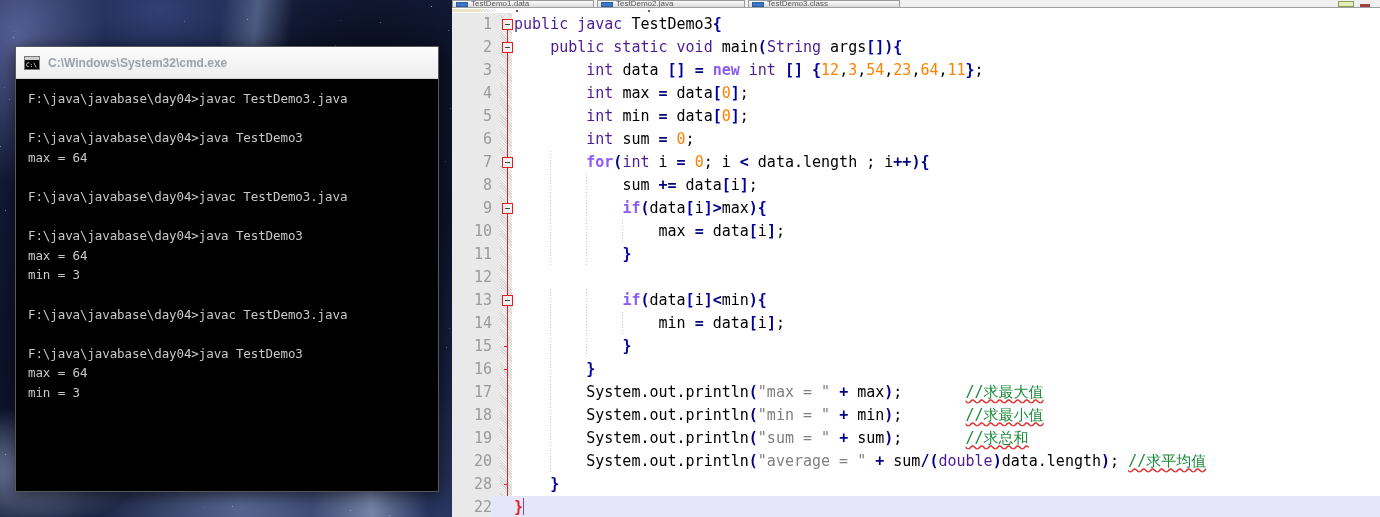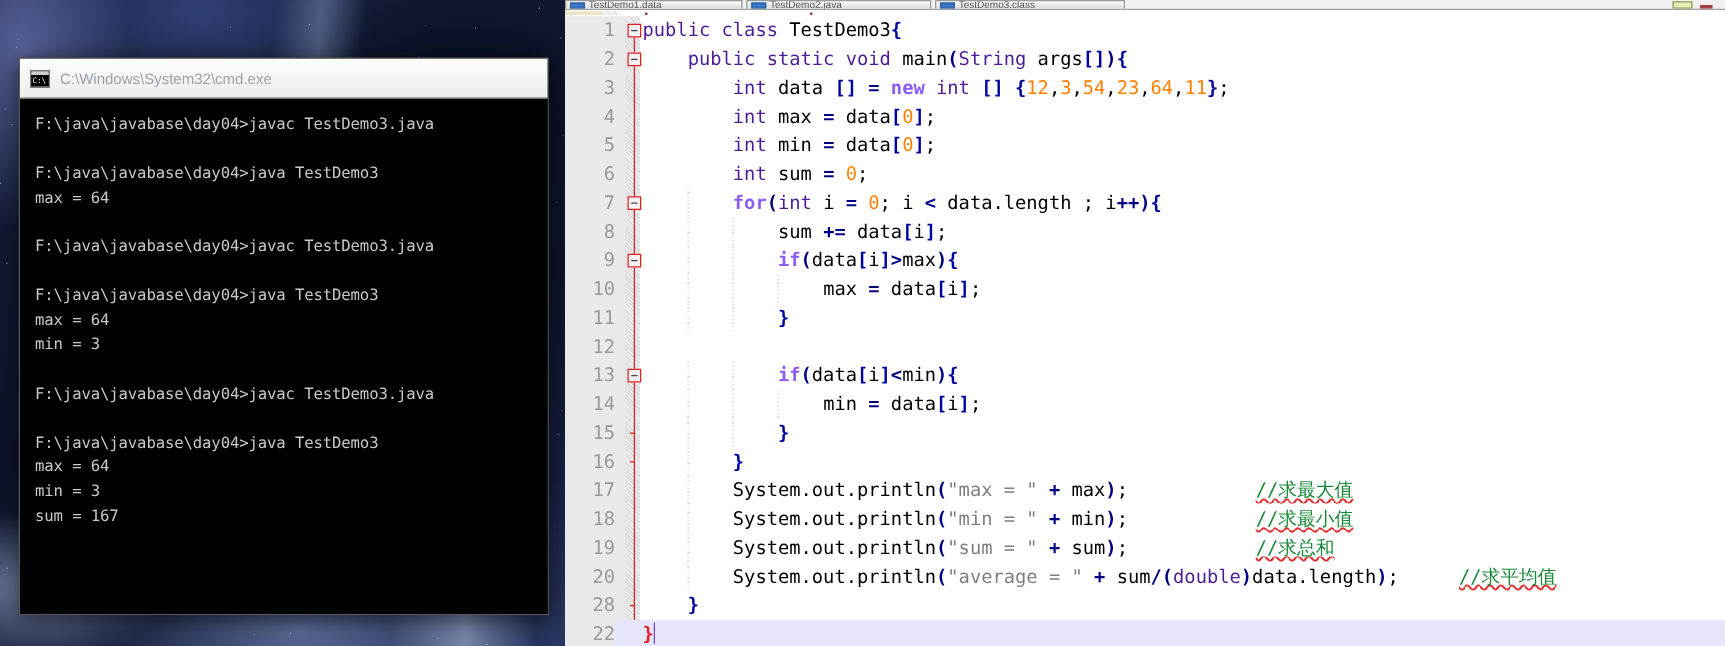--- a/index.html
+++ b/index.html
@@ -79,20 +79,21 @@
   }
   #cmd-icon::after {
     content: "C:\\"; position: absolute; left: 1px; top: 3px;
     font-family: "DejaVu Sans Mono", monospace; font-size: 6px; color: #fff;
     line-height: 9px;
   }
   #cmd-title {
     font-size: 12px; color: #9aa3ad;
     font-family: "Liberation Sans", sans-serif;
     white-space: nowrap;
+    font-weight: bold;
   }
   #cmd-body {
     padding: 10px 8px 8px 12px;
     height: calc(100% - 32px);
     overflow: hidden;
     background: #000;
   }
   .term-line {
     font-family: "DejaVu Sans Mono", monospace;
     font-size: 12.5px;
@@ -225,21 +226,21 @@
 
   
   .kw      { color: #4c1d95; }
   .kwb     { color: #8b5cf6; font-weight: bold; }
   .num     { color: #ff8000; }
   .str     { color: #808080; }
   .brk     { color: #00009f; font-weight: bold; }
   .op      { color: #000080; font-weight: bold; }
   .cmt     { color: #1a8a3a;
              text-decoration: underline wavy #e03030;
-             text-decoration-skip-ink: none; margin-left: 39px; }
+             text-decoration-skip-ink: none; }
   .plain   { color: #000; }
   .redbrace{ color: #e02020; font-weight: bold; }
 
   .caret {
     display: inline-block; width: 1px; height: 17px;
     background: #7744cc; vertical-align: -3px;
   }
 
   .indent-guide {
     position: absolute; top: 0; width: 1px; height: 23px;
@@ -404,21 +405,20 @@
         <div class="term-line blank">&nbsp;</div>
         <div class="term-line">F:\java\javabase\day04&gt;java TestDemo3</div>
         <div class="term-line">max = 64</div>
         <div class="term-line">min = 3</div>
         <div class="term-line blank">&nbsp;</div>
         <div class="term-line">F:\java\javabase\day04&gt;javac TestDemo3.java</div>
         <div class="term-line blank">&nbsp;</div>
         <div class="term-line">F:\java\javabase\day04&gt;java TestDemo3</div>
         <div class="term-line">max = 64</div>
         <div class="term-line">min = 3</div>
-        <div class="term-line">sum = 167</div>
         <div class="term-line blank">&nbsp;</div>
       </div>
   </div>
 
   <div id="editor">
 
     <div id="editor-tabstrip">
         <div class="tab-stub" style="width: 142px;">
           <i></i>
           <span>TestDemo1.data</span>
@@ -453,21 +453,21 @@
       <div class="fold-box" style="top: 6px;"></div>
           <div class="fold-box" style="top: 29px;"></div>
           <div class="fold-box" style="top: 144px;"></div>
           <div class="fold-box" style="top: 190px;"></div>
           <div class="fold-box" style="top: 282px;"></div>
           <div class="fold-tick" style="top: 333px;"></div>
           <div class="fold-tick" style="top: 356px;"></div>
           <div class="fold-tick" style="top: 471px;"></div>
         </div>
       <div id="code-lines">
-          <div class="line"><span class="lineno">1</span><span class="linetext"><span class="kw">public</span><span class="plain"> </span><span class="kw">class</span><span class="plain"> </span><span class="plain">TestDemo3</span><span class="brk">{</span></span></div>
+          <div class="line"><span class="lineno">1</span><span class="linetext"><span class="kw">public</span><span class="plain"> </span><span class="kw">javac</span><span class="plain"> </span><span class="plain">TestDemo3</span><span class="brk">{</span></span></div>
           <div class="line"><span class="lineno">2</span><span class="linetext"><span class="plain"> </span><span class="plain"> </span><span class="plain"> </span><span class="plain"> </span><span class="kw">public</span><span class="plain"> </span><span class="kw">static</span><span class="plain"> </span><span class="kw">void</span><span class="plain"> </span><span class="plain">main</span><span class="op">(</span><span class="kw">String</span><span class="plain"> </span><span class="plain">args</span><span class="brk">[</span><span class="brk">]</span><span class="op">)</span><span class="brk">{</span></span></div>
           <div class="line"><span class="lineno">3</span><span class="linetext"><span class="plain"> </span><span class="plain"> </span><span class="plain"> </span><span class="plain"> </span><span class="plain"> </span><span class="plain"> </span><span class="plain"> </span><span class="plain"> </span><span class="kw">int</span><span class="plain"> </span><span class="plain">data</span><span class="plain"> </span><span class="brk">[</span><span class="brk">]</span><span class="plain"> </span><span class="op">=</span><span class="plain"> </span><span class="kwb">new</span><span class="plain"> </span><span class="kw">int</span><span class="plain"> </span><span class="brk">[</span><span class="brk">]</span><span class="plain"> </span><span class="brk">{</span><span class="num">12</span><span class="plain">,</span><span class="num">3</span><span class="plain">,</span><span class="num">54</span><span class="plain">,</span><span class="num">23</span><span class="plain">,</span><span class="num">64</span><span class="plain">,</span><span class="num">11</span><span class="brk">}</span><span class="plain">;</span></span></div>
           <div class="line"><span class="lineno">4</span><span class="linetext"><span class="plain"> </span><span class="plain"> </span><span class="plain"> </span><span class="plain"> </span><span class="plain"> </span><span class="plain"> </span><span class="plain"> </span><span class="plain"> </span><span class="kw">int</span><span class="plain"> </span><span class="plain">max</span><span class="plain"> </span><span class="op">=</span><span class="plain"> </span><span class="plain">data</span><span class="brk">[</span><span class="num">0</span><span class="brk">]</span><span class="plain">;</span></span></div>
           <div class="line"><span class="lineno">5</span><span class="linetext"><span class="plain"> </span><span class="plain"> </span><span class="plain"> </span><span class="plain"> </span><span class="plain"> </span><span class="plain"> </span><span class="plain"> </span><span class="plain"> </span><span class="kw">int</span><span class="plain"> </span><span class="plain">min</span><span class="plain"> </span><span class="op">=</span><span class="plain"> </span><span class="plain">data</span><span class="brk">[</span><span class="num">0</span><span class="brk">]</span><span class="plain">;</span></span></div>
           <div class="line"><span class="lineno">6</span><span class="linetext"><span class="plain"> </span><span class="plain"> </span><span class="plain"> </span><span class="plain"> </span><span class="plain"> </span><span class="plain"> </span><span class="plain"> </span><span class="plain"> </span><span class="kw">int</span><span class="plain"> </span><span class="plain">sum</span><span class="plain"> </span><span class="op">=</span><span class="plain"> </span><span class="num">0</span><span class="plain">;</span></span></div>
           <div class="line"><span class="lineno">7</span><span class="linetext"><span class="plain"> </span><span class="plain"> </span><span class="plain"> </span><span class="plain"> </span><span class="plain"> </span><span class="plain"> </span><span class="plain"> </span><span class="plain"> </span><span class="kwb">for</span><span class="op">(</span><span class="kw">int</span><span class="plain"> </span><span class="plain">i</span><span class="plain"> </span><span class="op">=</span><span class="plain"> </span><span class="num">0</span><span class="plain">;</span><span class="plain"> </span><span class="plain">i</span><span class="plain"> </span><span class="op">&lt;</span><span class="plain"> </span><span class="plain">data</span><span class="plain">.</span><span class="plain">length</span><span class="plain"> </span><span class="plain">;</span><span class="plain"> </span><span class="plain">i</span><span class="op">++</span><span class="op">)</span><span class="brk">{</span></span><span class="indent-guide" style="left: 98px;"></span></div>
           <div class="line"><span class="lineno">8</span><span class="linetext"><span class="plain"> </span><span class="plain"> </span><span class="plain"> </span><span class="plain"> </span><span class="plain"> </span><span class="plain"> </span><span class="plain"> </span><span class="plain"> </span><span class="plain"> </span><span class="plain"> </span><span class="plain"> </span><span class="plain"> </span><span class="plain">sum</span><span class="plain"> </span><span class="op">+=</span><span class="plain"> </span><span class="plain">data</span><span class="brk">[</span><span class="plain">i</span><span class="brk">]</span><span class="plain">;</span></span><span class="indent-guide" style="left: 98px;"></span><span class="indent-guide" style="left: 134px;"></span></div>
           <div class="line"><span class="lineno">9</span><span class="linetext"><span class="plain"> </span><span class="plain"> </span><span class="plain"> </span><span class="plain"> </span><span class="plain"> </span><span class="plain"> </span><span class="plain"> </span><span class="plain"> </span><span class="plain"> </span><span class="plain"> </span><span class="plain"> </span><span class="plain"> </span><span class="kwb">if</span><span class="op">(</span><span class="plain">data</span><span class="brk">[</span><span class="plain">i</span><span class="brk">]</span><span class="op">&gt;</span><span class="plain">max</span><span class="op">)</span><span class="brk">{</span></span><span class="indent-guide" style="left: 98px;"></span><span class="indent-guide" style="left: 134px;"></span></div>
           <div class="line"><span class="lineno">10</span><span class="linetext"><span class="plain"> </span><span class="plain"> </span><span class="plain"> </span><span class="plain"> </span><span class="plain"> </span><span class="plain"> </span><span class="plain"> </span><span class="plain"> </span><span class="plain"> </span><span class="plain"> </span><span class="plain"> </span><span class="plain"> </span><span class="plain"> </span><span class="plain"> </span><span class="plain"> </span><span class="plain"> </span><span class="plain">max</span><span class="plain"> </span><span class="op">=</span><span class="plain"> </span><span class="plain">data</span><span class="brk">[</span><span class="plain">i</span><span class="brk">]</span><span class="plain">;</span></span><span class="indent-guide" style="left: 98px;"></span><span class="indent-guide" style="left: 134px;"></span><span class="indent-guide" style="left: 170px;"></span></div>
           <div class="line"><span class="lineno">11</span><span class="linetext"><span class="plain"> </span><span class="plain"> </span><span class="plain"> </span><span class="plain"> </span><span class="plain"> </span><span class="plain"> </span><span class="plain"> </span><span class="plain"> </span><span class="plain"> </span><span class="plain"> </span><span class="plain"> </span><span class="plain"> </span><span class="brk">}</span></span><span class="indent-guide" style="left: 98px;"></span><span class="indent-guide" style="left: 134px;"></span></div>

